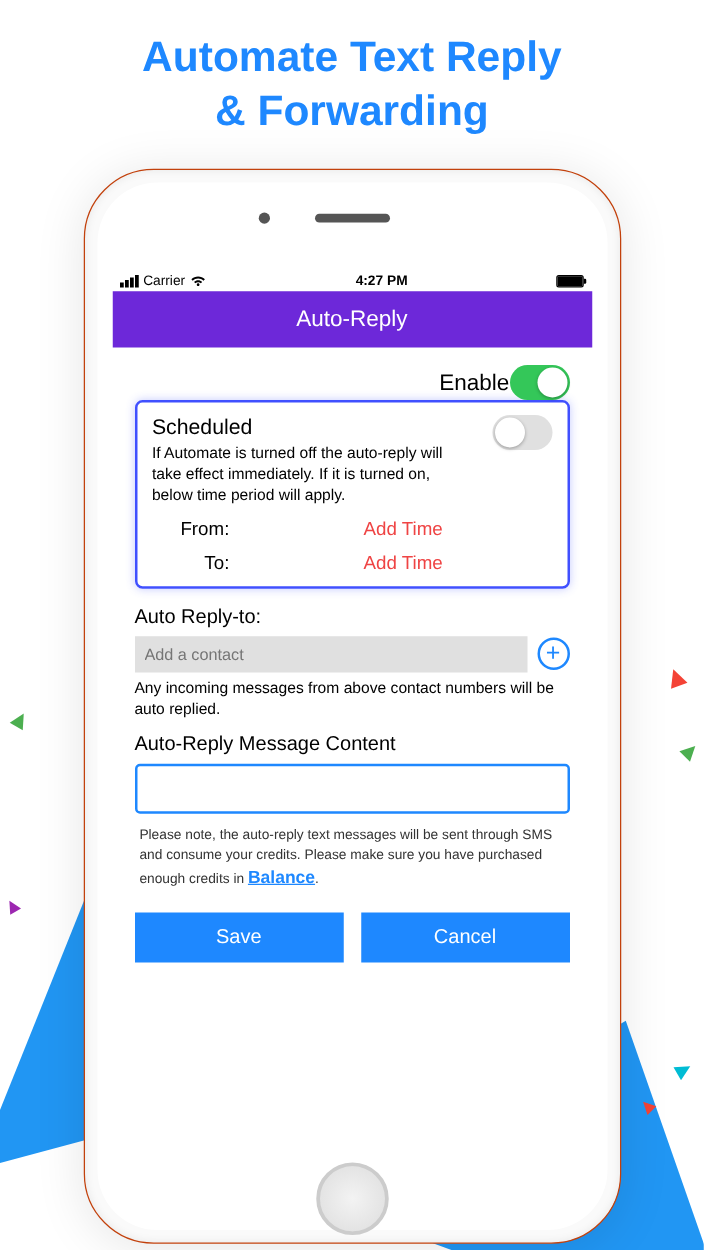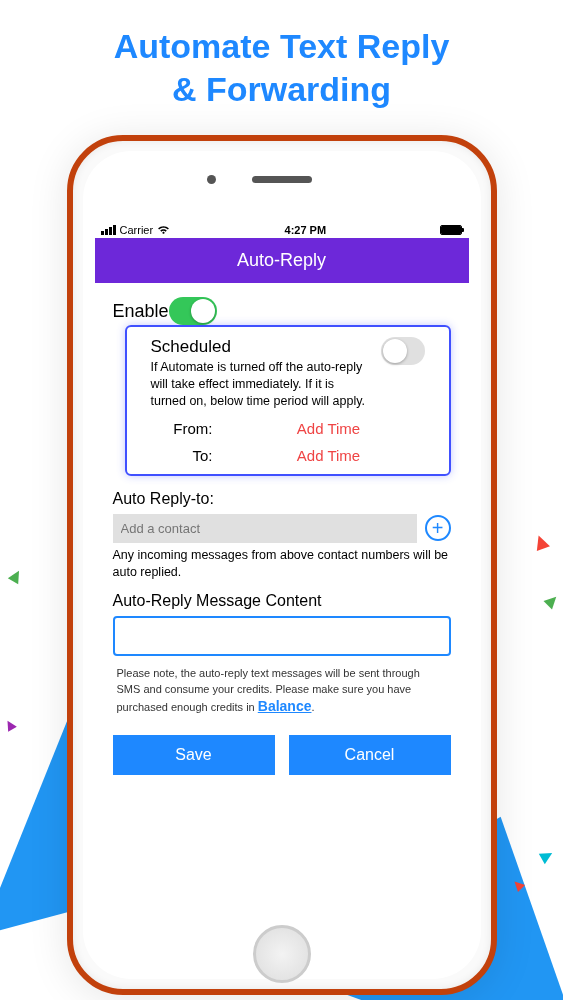--- a/index.html
+++ b/index.html
@@ -51,21 +51,21 @@
     
     .phone {
       position: absolute;
       top: 135px;
       left: 50%;
       transform: translateX(-50%);
       width: 430px;
       height: 860px;
       background: #fafafa;
       border-radius: 56px;
-      border: 6px solid #c2410c;
+      border: 1px solid #c2410c;
       box-shadow: 0 4px 40px rgba(0,0,0,0.1), inset 0 0 8px rgba(0,0,0,0.08);
       z-index: 3;
       padding: 10px;
     }
     .phone-inner {
       width: 100%; height: 100%;
       background: #fff;
       border-radius: 48px;
       position: relative;
       overflow: hidden;
@@ -147,21 +147,21 @@
       padding: 12px 0;
       font-size: 18px;
       font-weight: 400;
     }
     
     
     .content { padding: 14px 18px; }
     
     .enable-row {
       display: flex;
-      justify-content: flex-start;
+      justify-content: flex-end;
       align-items: center;
     }
     .enable-row .label { font-size: 18px; }
     .sublabel { font-size: 12.5px; color: #222; margin-top: 2px; margin-bottom: 10px; }
     
     
     .toggle {
       width: 48px; height: 28px;
       border-radius: 14px;
       position: relative;
@@ -177,24 +177,23 @@
       top: 2px;
       box-shadow: 0 1px 3px rgba(0,0,0,0.3);
     }
     .toggle.on .toggle-knob { right: 2px; }
     .toggle.off .toggle-knob { left: 2px; }
     
     
     .scheduled-box {
       border: 2px solid #4050ff;
       border-radius: 6px;
-      padding: 10px 24px;
+      padding: 10px 12px;
       box-shadow: 0 0 8px rgba(64,80,255,0.3);
       margin-bottom: 14px;
-      margin-left: 12px;
     }
     .sched-top { display: flex; justify-content: space-between; align-items: flex-start; gap: 10px; }
     .sched-title { font-size: 17px; }
     .sched-desc { font-size: 12.5px; margin-top: 2px; line-height: 1.35; max-width: 240px; }
     .time-row { display: flex; margin-top: 10px; font-size: 15px; }
     .time-row .tlabel { width: 82px; text-align: right; padding-right: 20px; }
     .time-row .tvalue { color: #ef4444; flex: 1; text-align: center; }
     
     
     .section-title { font-size: 16px; margin-bottom: 6px; }

